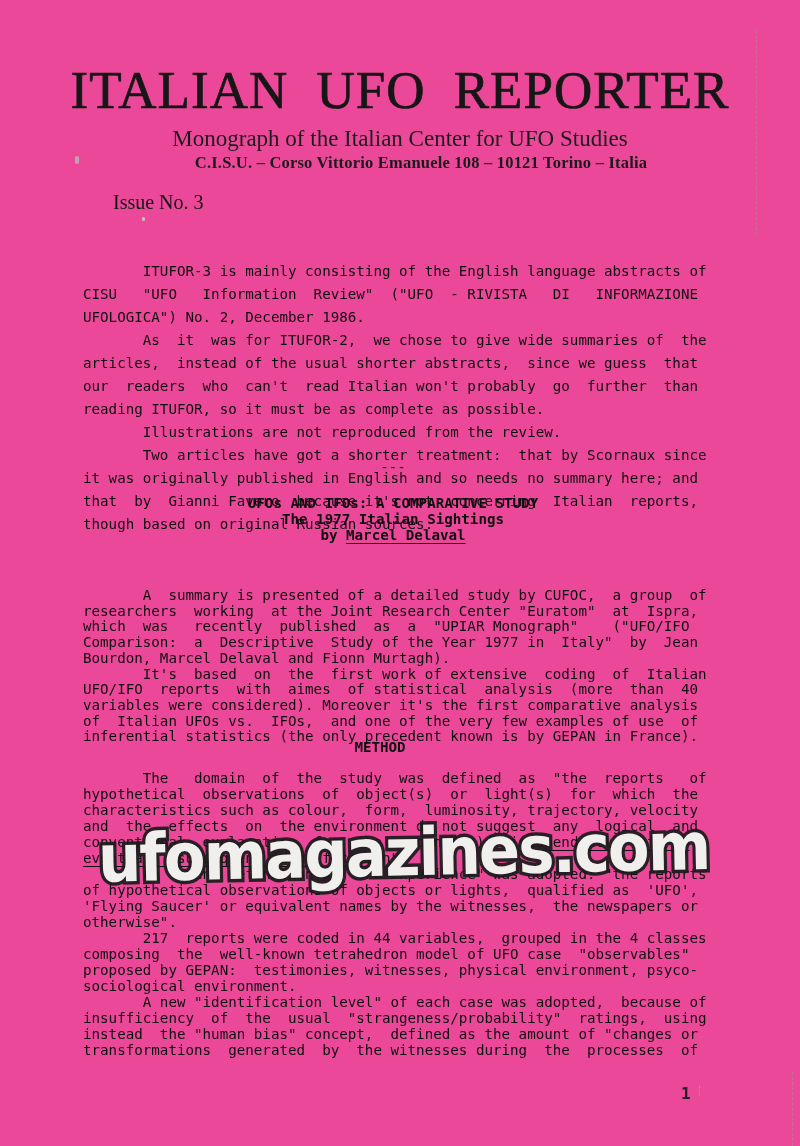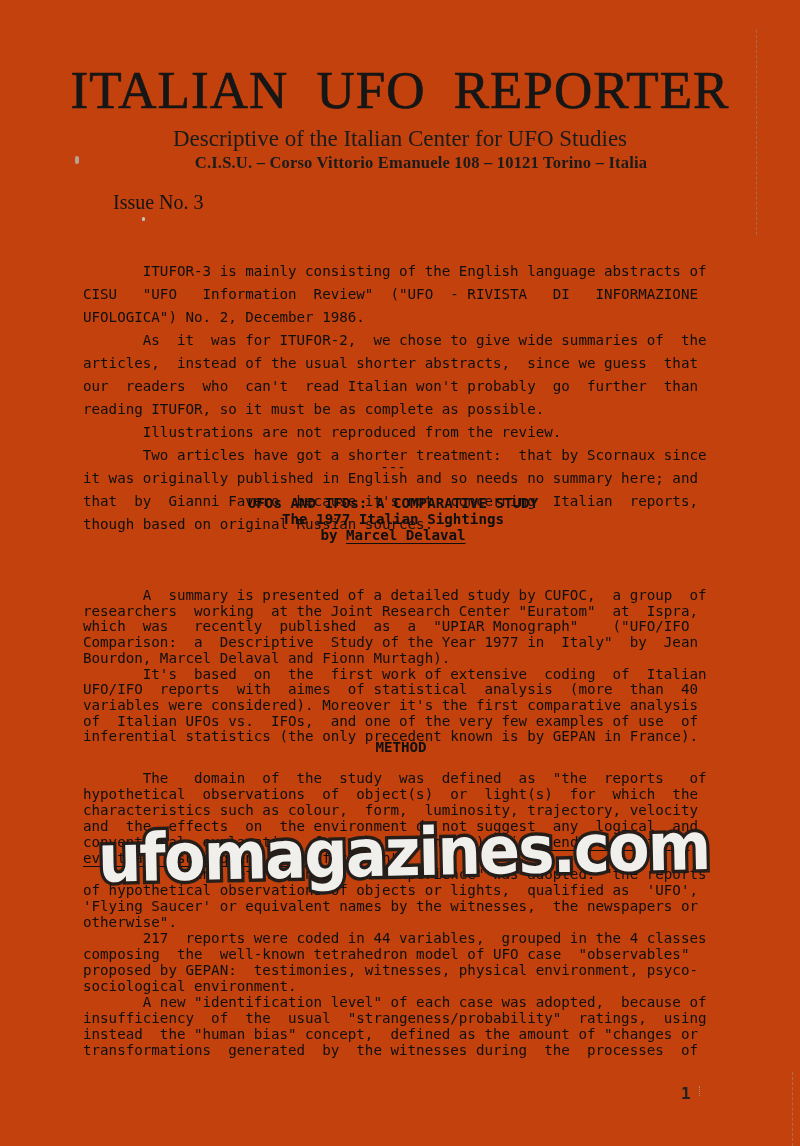--- a/index.html
+++ b/index.html
@@ -1,17 +1,17 @@
 <!DOCTYPE html>
 <html><head>
 <meta charset="utf-8">
 <style>
   html,body{margin:0;padding:0;background:#e8e8e8;}
   .page{
-    position:relative;width:800px;height:1146px;background:#c2410c;
+    position:relative;width:800px;height:1146px;background:#ec4899;
     overflow:hidden;color:#141414;
     font-family:"DejaVu Sans Mono","Liberation Mono",monospace;
   }
   
   .masthead{position:absolute;left:0;top:0;width:800px;text-align:center;}
   .mast-title{
     position:absolute;left:0;top:64px;width:800px;
     font-family:"Liberation Serif","DejaVu Serif",serif;
     font-size:53px;line-height:1;letter-spacing:1px;word-spacing:14px;
     -webkit-text-stroke:0.7px #161616;color:#161616;
@@ -36,21 +36,21 @@
   
   pre{margin:0;font-family:inherit;}
   .tw{
     position:absolute;left:83px;white-space:pre;
     font-size:14.2px;color:#0f0f0f;
   }
   .blockA{top:260px;line-height:23px;}
   .sep{top:459px;left:83px;width:620px;text-align:center;line-height:16px;}
   .art-title{top:495px;left:83px;width:620px;text-align:center;font-weight:bold;line-height:16px;}
   .blockE{top:560px;line-height:15.7px;margin-top:28px;}
-  .method-h{top:739px;left:91px;width:620px;text-align:center;font-weight:bold;line-height:16px;}
+  .method-h{top:739px;left:70px;width:620px;text-align:center;font-weight:bold;line-height:16px;}
   .blockG{top:770px;line-height:16px;}
   .u{text-decoration:underline;text-underline-offset:2.5px;}
   
   .wm{
     position:absolute;left:98px;top:820px;width:640px;height:80px;
     transform:rotate(-1.2deg);pointer-events:none;
   }
   .wm span{
     position:absolute;left:0;top:0;white-space:nowrap;
     font-family:"DejaVu Sans","Liberation Sans",sans-serif;
@@ -71,21 +71,21 @@
   .speck2{left:142px;top:217px;width:3px;height:4px;background:#c4c4c4;border-radius:2px;}
   .speck3{left:699px;top:1086px;width:2px;height:10px;border-left:1px dotted #aaa;opacity:.7;}
 </style>
 </head>
 <body>
 
 <div class="page">
 
   <div class="masthead">
     <div class="mast-title">ITALIAN UFO REPORTER</div>
-    <div class="mast-sub">Descriptive of the Italian Center for UFO Studies</div>
+    <div class="mast-sub">Monograph of the Italian Center for UFO Studies</div>
     <div class="mast-addr">C.I.S.U. – Corso Vittorio Emanuele 108 – 10121 Torino – Italia</div>
   </div>
   <div class="issue-row">
     <span class="issue-no">Issue  No.  3</span>
   </div>
 
   <pre class="tw blockA">       ITUFOR-3 is mainly consisting of the English language abstracts of
 CISU   "UFO   Information  Review"  ("UFO  - RIVISTA   DI   INFORMAZIONE
 UFOLOGICA") No. 2, December 1986.
        As  it  was for ITUFOR-2,  we chose to give wide summaries of  the

